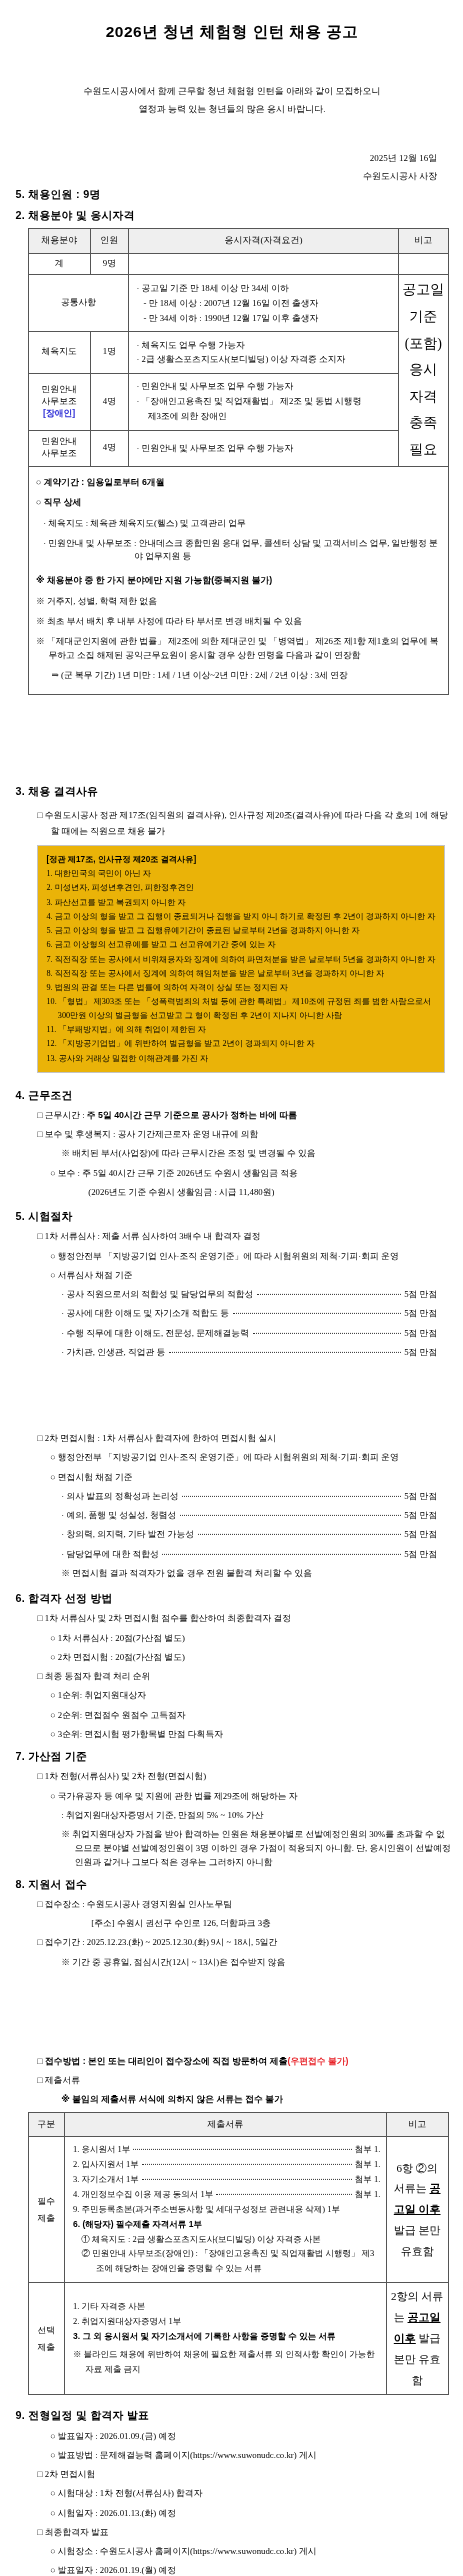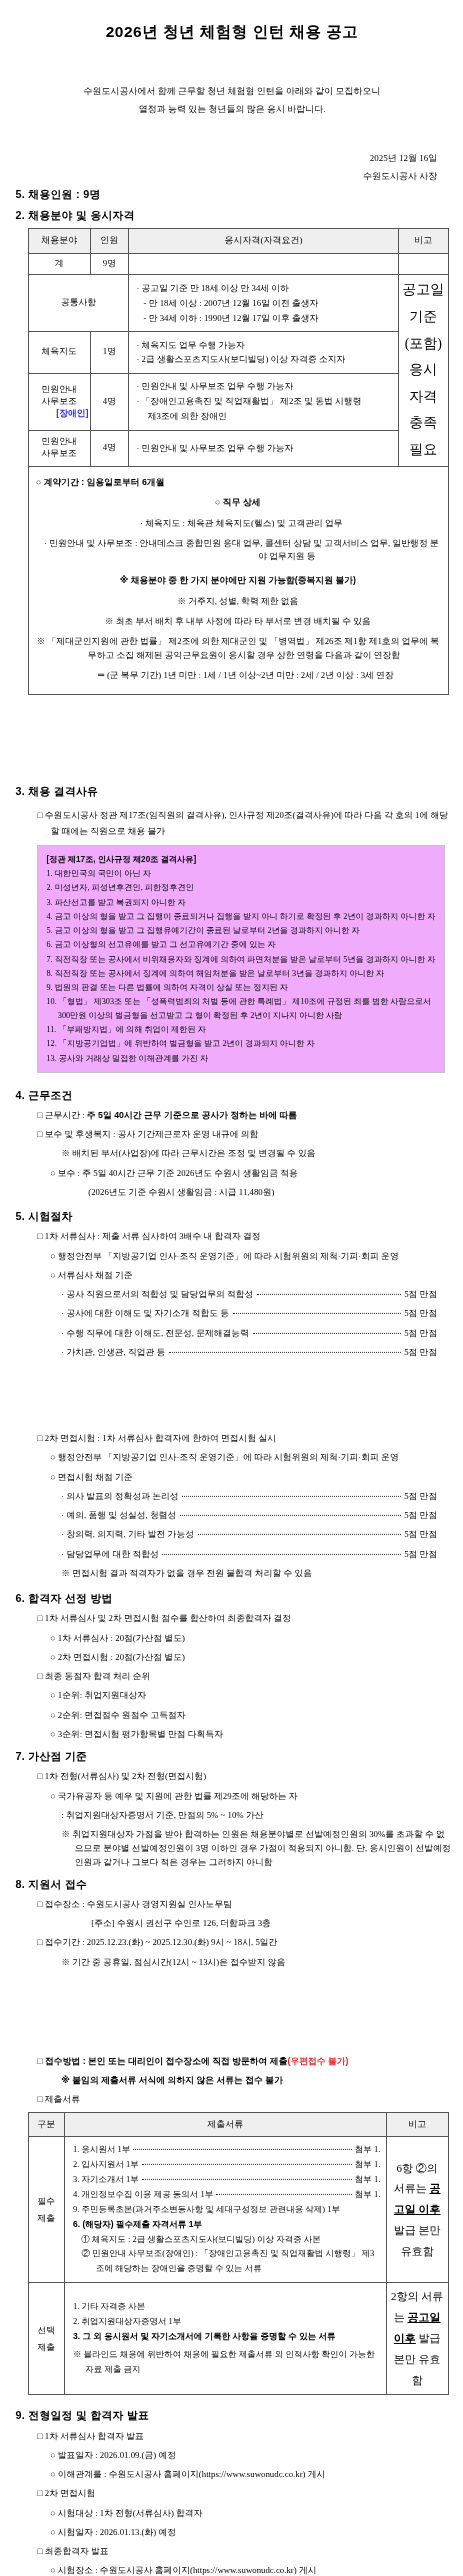--- a/index.html
+++ b/index.html
@@ -17,47 +17,47 @@
 
   
   .p{line-height:1.6;margin:5.2px 0 0 0;}
   .lv1{margin-left:26px;}
   .lv2{margin-left:39px;}
   .lv3{margin-left:50px;}
   .lv4{margin-left:63px;}
   .hang{padding-left:13.4px;text-indent:-13.4px;}
   .b{font-weight:bold;font-family:"Liberation Sans","DejaVu Sans",sans-serif;}
   .red{color:#e8242a;}
-  .blue{color:#2b2bd5;text-align:right;}
+  .blue{color:#2b2bd5;}
 
   
   .crit{display:flex;align-items:baseline;margin:5.2px 15.5px 0 50px;line-height:1.6;}
   .crit-dots{flex:1;border-bottom:1px dotted #333;margin:0 3.6px;transform:translateY(-2.1px);}
   .crit-score{white-space:nowrap;}
 
   
   table{border-collapse:collapse;margin:5.2px 0 0 16.5px;width:421px;}
   th,td{border:0.5px solid #555;}
   thead th{background:#efefef;font-weight:normal;text-align:center;height:21.6px;
            border-bottom:1px solid #555;font-size:9px;}
   table{border-top:1px solid #555;}
   .c{text-align:center;vertical-align:middle;}
   .desc{padding:4.1px 3.1px 4.1px 7.2px;vertical-align:middle;line-height:1.7;}
   .desc .ind{padding-left:7.2px;}
   .desc .ind2{padding-left:11.3px;}
   .remark-cell{text-align:center;vertical-align:middle;line-height:1.9;padding:2.1px 3.1px;font-size:14px;}
   .t1-footer{padding:9.3px 8.2px 11.3px 7.2px;line-height:1.55;}
-  .fl{margin-top:6.7px;text-align:center;}
+  .fl{margin-top:6.7px;}
   .f-ind1{margin-left:7.2px;}
   .f-ind2{margin-left:15.5px;}
   .f-hang{padding-left:12.4px;text-indent:-12.4px;}
   .job2-hang{padding-left:91px;text-indent:-91px;}
 
   
-  .graybox{margin:6.2px 0 0 26px;width:408px;box-sizing:border-box;background:#f0abfc;
+  .graybox{margin:6.2px 0 0 26px;width:408px;box-sizing:border-box;background:#eab308;
            border:0.5px solid #c4c4c4;padding:6.2px 8.2px 7.2px 8.2px;font-size:8.2px;line-height:1.62;}
   .gb-title{font-weight:bold;font-family:"Liberation Sans","DejaVu Sans",sans-serif;}
   .gb-item{padding-left:11.3px;text-indent:-11.3px;margin-top:1px;}
 
   
   .t2 td{vertical-align:middle;}
   .t2 .docs{padding:5.2px 5.2px 6.2px 8.2px;line-height:1.75;font-size:8.5px;}
   .t2 .docrow{display:flex;align-items:baseline;}
   .t2 .docrow .crit-dots{transform:translateY(-2.1px);margin:0 3.1px;}
   .t2 .label-cell{text-align:center;line-height:1.9;font-size:8.8px;}
@@ -255,22 +255,22 @@
 
   <div class="sec-h" style="margin-top:8.2px;">8. 지원서 접수</div>
   <div class="p lv1">□ 접수장소 : 수원도시공사 경영지원실 인사노무팀</div>
   <div class="p lv4" style="margin-left:80px;">[주소] 수원시 권선구 수인로 126, 더함파크 3층</div>
   <div class="p lv1">□ 접수기간 : 2025.12.23.(화) ~ 2025.12.30.(화) 9시 ~ 18시, 5일간</div>
   <div class="p lv3">※ 기간 중 공휴일, 점심시간(12시 ~ 13시)은 접수받지 않음</div>
 
   <div class="pgap" style="height:80px;"></div>
 
   <div class="p lv1 b"><span>□ 접수방법 : 본인 또는 대리인이 접수장소에 직접 방문하여 제출</span><span class="red">(우편접수 불가)</span></div>
+  <div class="p lv1">□ 제출서류</div>
   <div class="p lv3 b">※ 붙임의 제출서류 서식에 의하지 않은 서류는 접수 불가</div>
-  <div class="p lv1">□ 제출서류</div>
 
   <table class="t2">
     <thead>
       <tr>
         <th style="width:34px;">구분</th>
         <th style="width:330px;">제출서류</th>
         <th style="width:61px;">비고</th>
       </tr>
     </thead>
     <tbody>
@@ -325,23 +325,22 @@
         <td class="note-cell">
           <span>2항의 서류는</span>
           <span class="uem">공고일 이후</span>
           <span>발급 본만 유효함</span>
         </td>
       </tr>
     </tbody>
   </table>
 
   <div class="sec-h" style="margin-top:14.4px;">9. 전형일정 및 합격자 발표</div>
-  <div class="p lv1">□ 1차 서류심사 합격자 발표</div>
   <div class="p lv2">○ 발표일자 : 2026.01.09.(금) 예정</div>
-  <div class="p lv2">○ 이해관계를 : 수원도시공사 홈페이지(https://www.suwonudc.co.kr) 게시</div>
+  <div class="p lv2">○ 발표방법 : 문제해결능력 홈페이지(https://www.suwonudc.co.kr) 게시</div>
   <div class="p lv1">□ 2차 면접시험</div>
   <div class="p lv2">○ 시험대상 : 1차 전형(서류심사) 합격자</div>
   <div class="p lv2">○ 시험일자 : 2026.01.13.(화) 예정</div>
   <div class="p lv1">□ 최종합격자 발표</div>
   <div class="p lv2">○ 시험장소 : 수원도시공사 홈페이지(https://www.suwonudc.co.kr) 게시</div>
   <div class="p lv2">○ 발표일자 : 2026.01.19.(월) 예정</div>
 
 </div>
 
 

